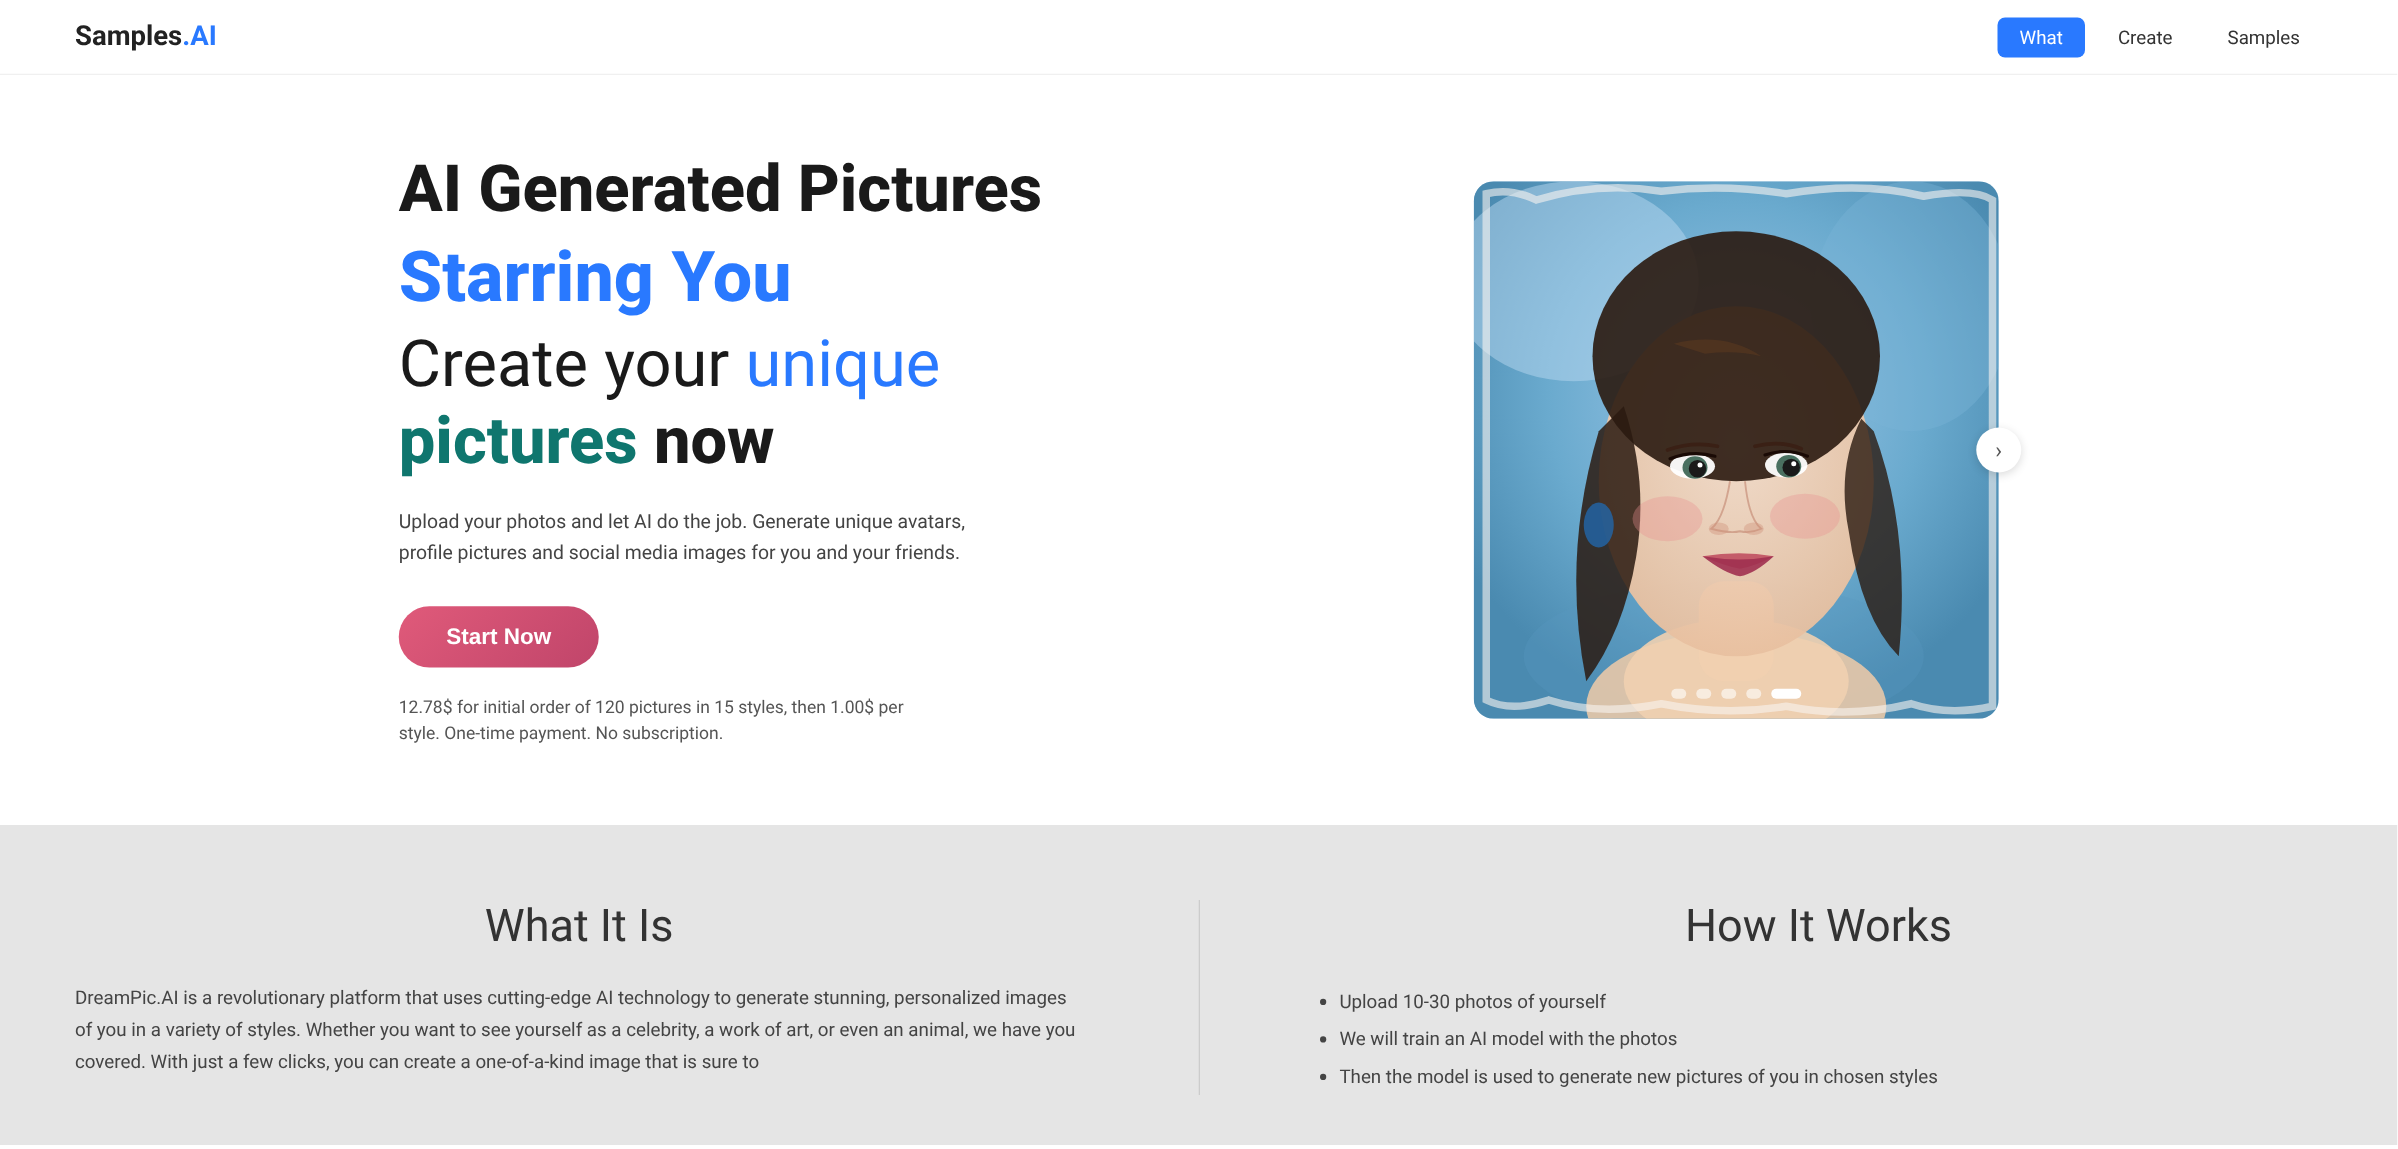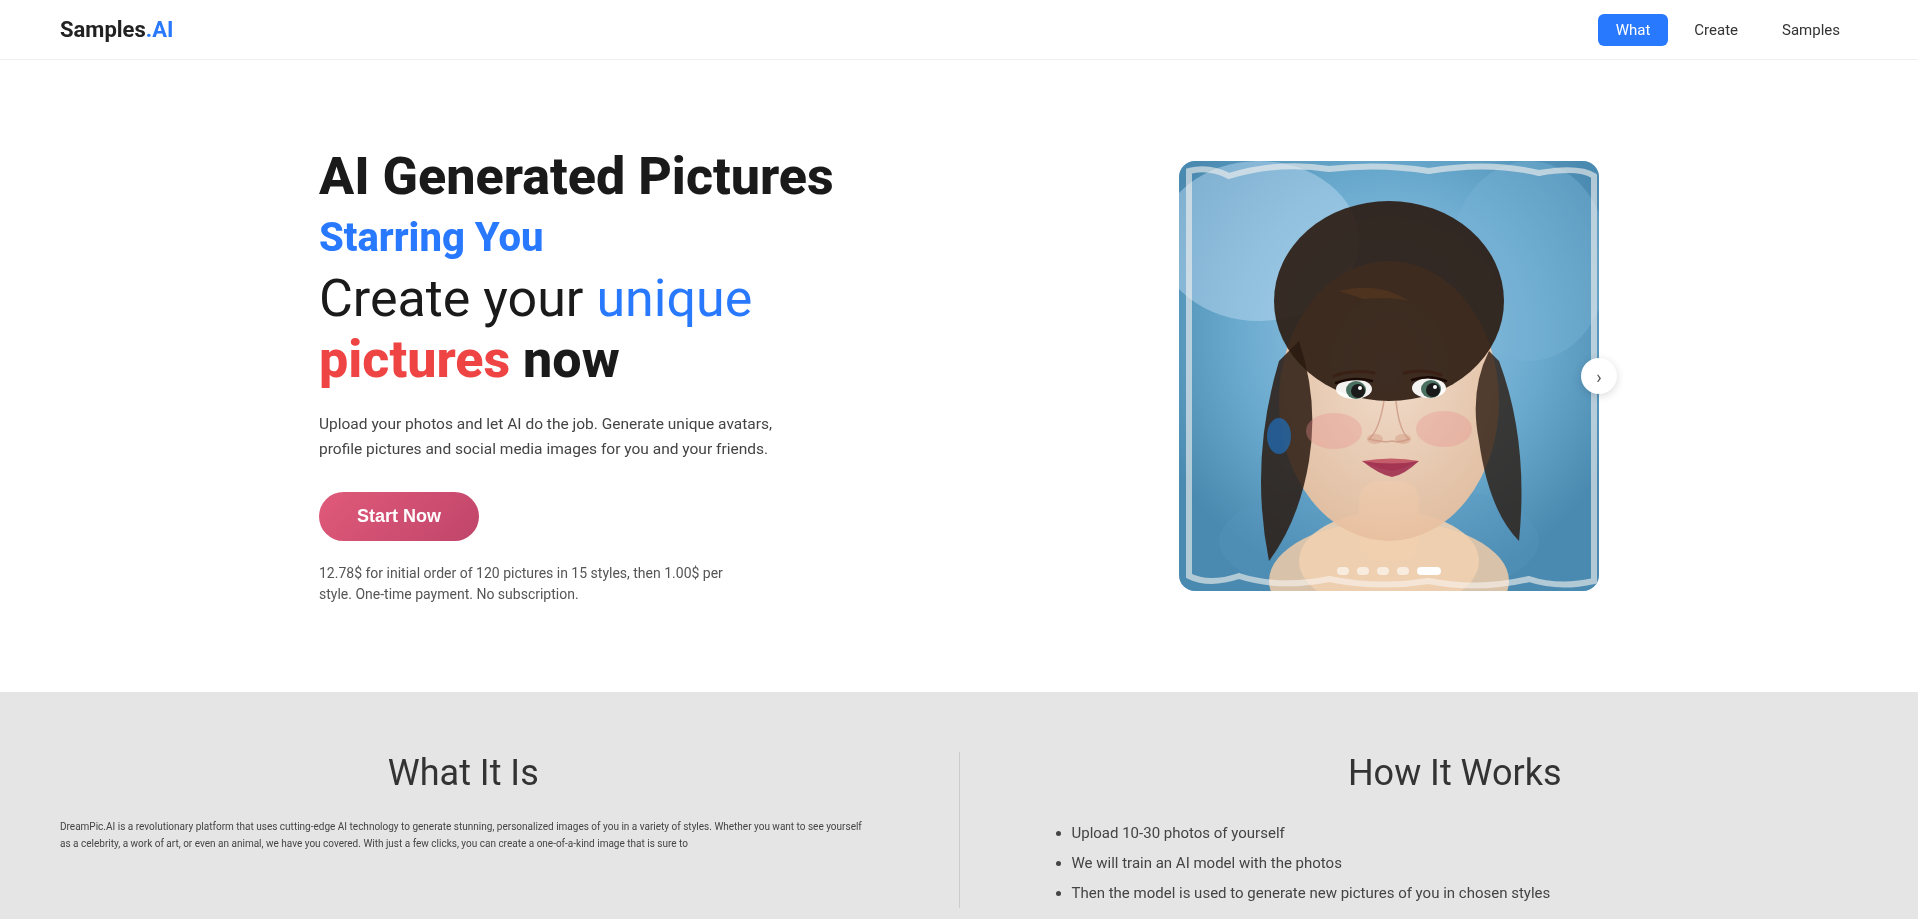--- a/index.html
+++ b/index.html
@@ -33,21 +33,21 @@
       color: #fff;
     }
 
     
     .hero {
       display: flex;
       align-items: center;
       justify-content: space-between;
       padding: 60px 60px 60px 60px;
       max-width: 1400px;
-      margin: 16px auto;
+      margin: 0 auto;
       min-height: 600px;
     }
     .hero-left {
       flex: 0 0 auto;
       max-width: 520px;
     }
     .hero-title {
       font-size: 52px;
       font-weight: 800;
       line-height: 1.15;
@@ -149,21 +149,21 @@
       flex: 1;
     }
     .section-title {
       font-size: 36px;
       font-weight: 400;
       color: #333;
       margin-bottom: 24px;
       text-align: center;
     }
     .section-desc {
-      font-size: 10px;
+      font-size: 15px;
       color: #444;
       line-height: 1.7;
     }
     .how-list {
       list-style: disc;
       padding-left: 20px;
       font-size: 15px;
       color: #444;
       line-height: 2;
     }
@@ -188,28 +188,28 @@
     <a class="nav-link">Create</a>
     <a class="nav-link">Samples</a>
   </div>
 </nav>
 
 <section class="hero">
   <div class="hero-left">
     <div class="hero-title">
       <span>AI Generated Pictures</span>
     </div>
-    <div class="hero-title blue" style="color:#2979ff;font-size:40px;font-weight:800;">
+    <div class="hero-title blue" style="color:#2979ff;font-size:56px;font-weight:800;">
       <span>Starring You</span>
     </div>
     <div class="hero-subtitle" style="font-size:52px;font-weight:400;color:#1a1a1a;margin-bottom:22px;">
       <span>Create your </span><span style="color:#2979ff;">unique</span>
     </div>
     <div style="font-size:52px;font-weight:800;color:#1a1a1a;margin-bottom:22px;margin-top:-22px;">
-      <span style="color:#ef4444;">pictures</span><span> now</span>
+      <span style="color:#0f766e;">pictures</span><span> now</span>
     </div>
     <p class="hero-desc">Upload your photos and let AI do the job. Generate unique avatars, profile pictures and social media images for you and your friends.</p>
     <button class="start-btn">Start Now</button>
     <p class="hero-pricing">12.78$ for initial order of 120 pictures in 15 styles, then 1.00$ per style. One-time payment. No subscription.</p>
   </div>
 
   <div class="hero-right">
     <div class="carousel-container">
       
       <svg width="420" height="430" viewBox="0 0 420 430" xmlns="http://www.w3.org/2000/svg">

